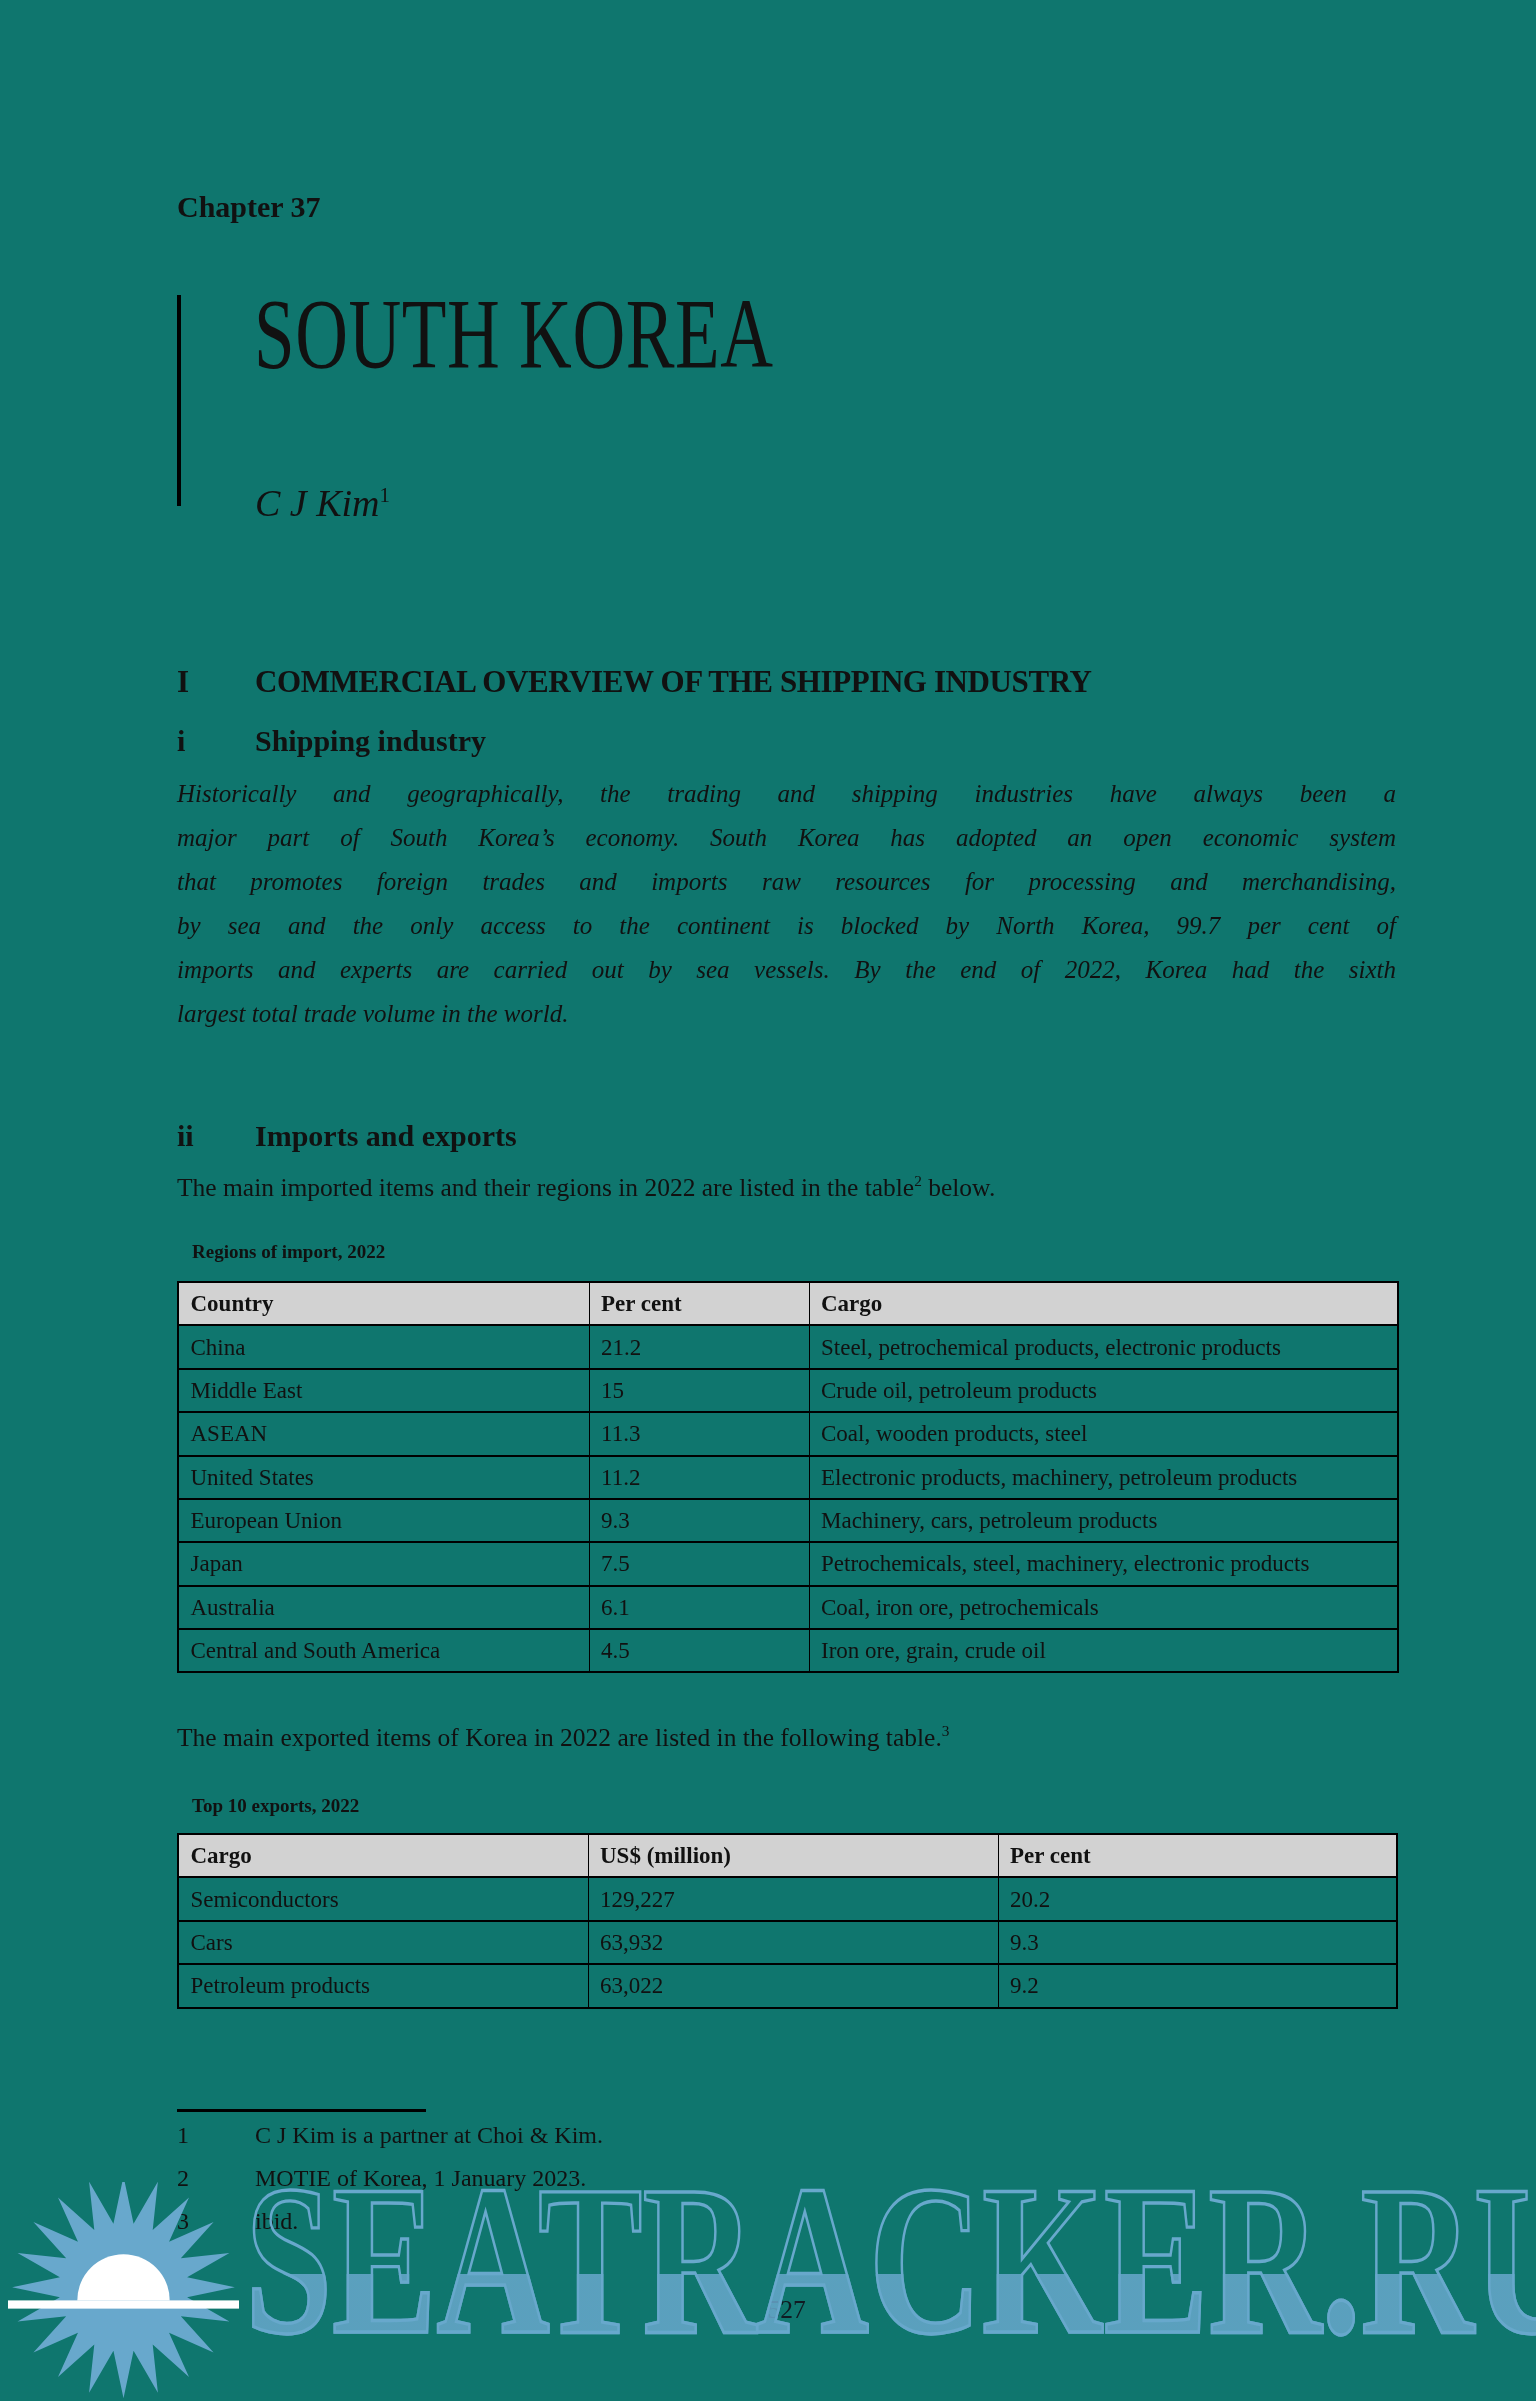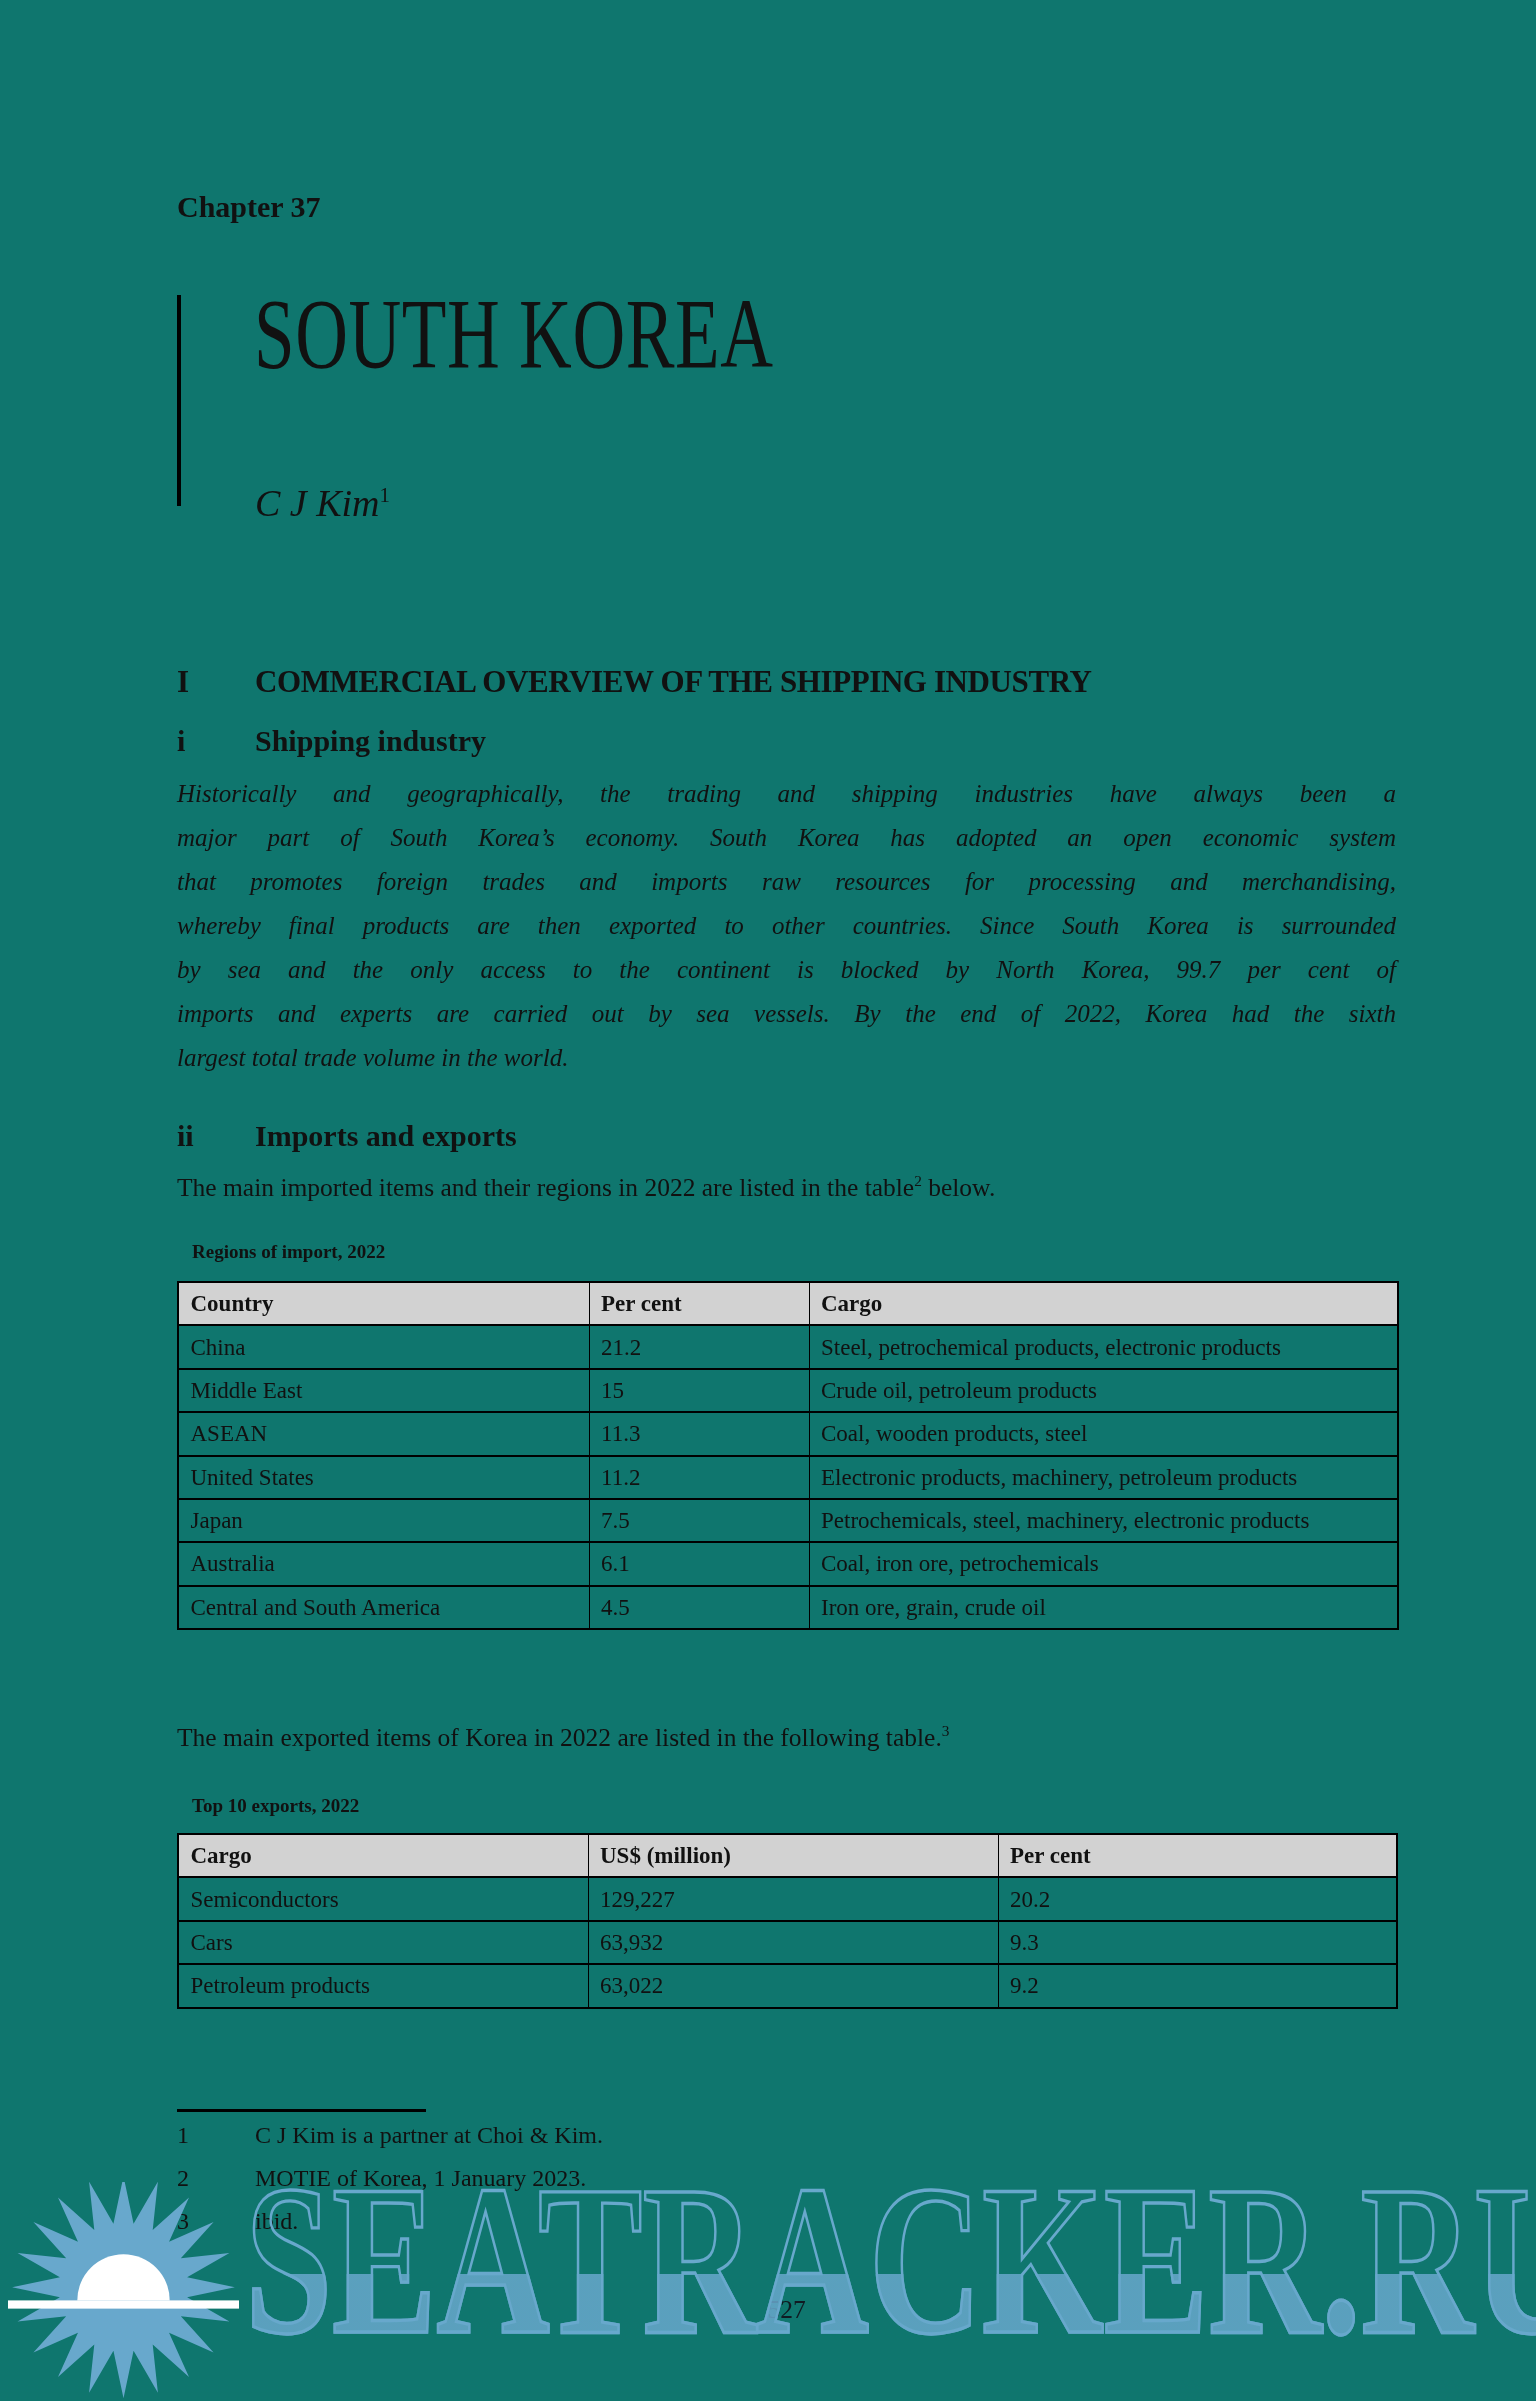--- a/index.html
+++ b/index.html
@@ -106,21 +106,20 @@
 
   <div class="abs heading sub-h sub-shipping">
     <span class="hnum">i</span><span>Shipping industry</span>
   </div>
 
   <div class="abs para">
 
   <span class="jline">Historically and geographically, the trading and shipping industries have always been a</span>
       <span class="jline">major part of South Korea’s economy. South Korea has adopted an open economic system</span>
       <span class="jline">that promotes foreign trades and imports raw resources for processing and merchandising,</span>
-      <span class="jline">whereby final products are then exported to other countries. Since South Korea is surrounded</span>
       <span class="jline">by sea and the only access to the continent is blocked by North Korea, 99.7 per cent of</span>
       <span class="jline">imports and experts are carried out by sea vessels. By the end of 2022, Korea had the sixth</span>
       <span class="jline">largest total trade volume in the world.</span>
     </div>
 
   <div class="abs heading sub-h sub-imports">
     <span class="hnum">ii</span><span>Imports and exports</span>
   </div>
 
   <div class="abs body-text intro-imports"><span>The main imported items and their regions in 2022 are listed in the table</span><sup>2</sup><span> below.</span></div>
@@ -159,20 +158,25 @@
           <td>11.3</td>
           <td>Coal, wooden products, steel</td>
         </tr>
 
         <tr>
           <td>United States</td>
           <td>11.2</td>
           <td>Electronic products, machinery, petroleum products</td>
         </tr>
 
+        <tr>
+          <td>European Union</td>
+          <td>9.3</td>
+          <td>Machinery, cars, petroleum products</td>
+        </tr>
 
         <tr>
           <td>Japan</td>
           <td>7.5</td>
           <td>Petrochemicals, steel, machinery, electronic products</td>
         </tr>
 
         <tr>
           <td>Australia</td>
           <td>6.1</td>

